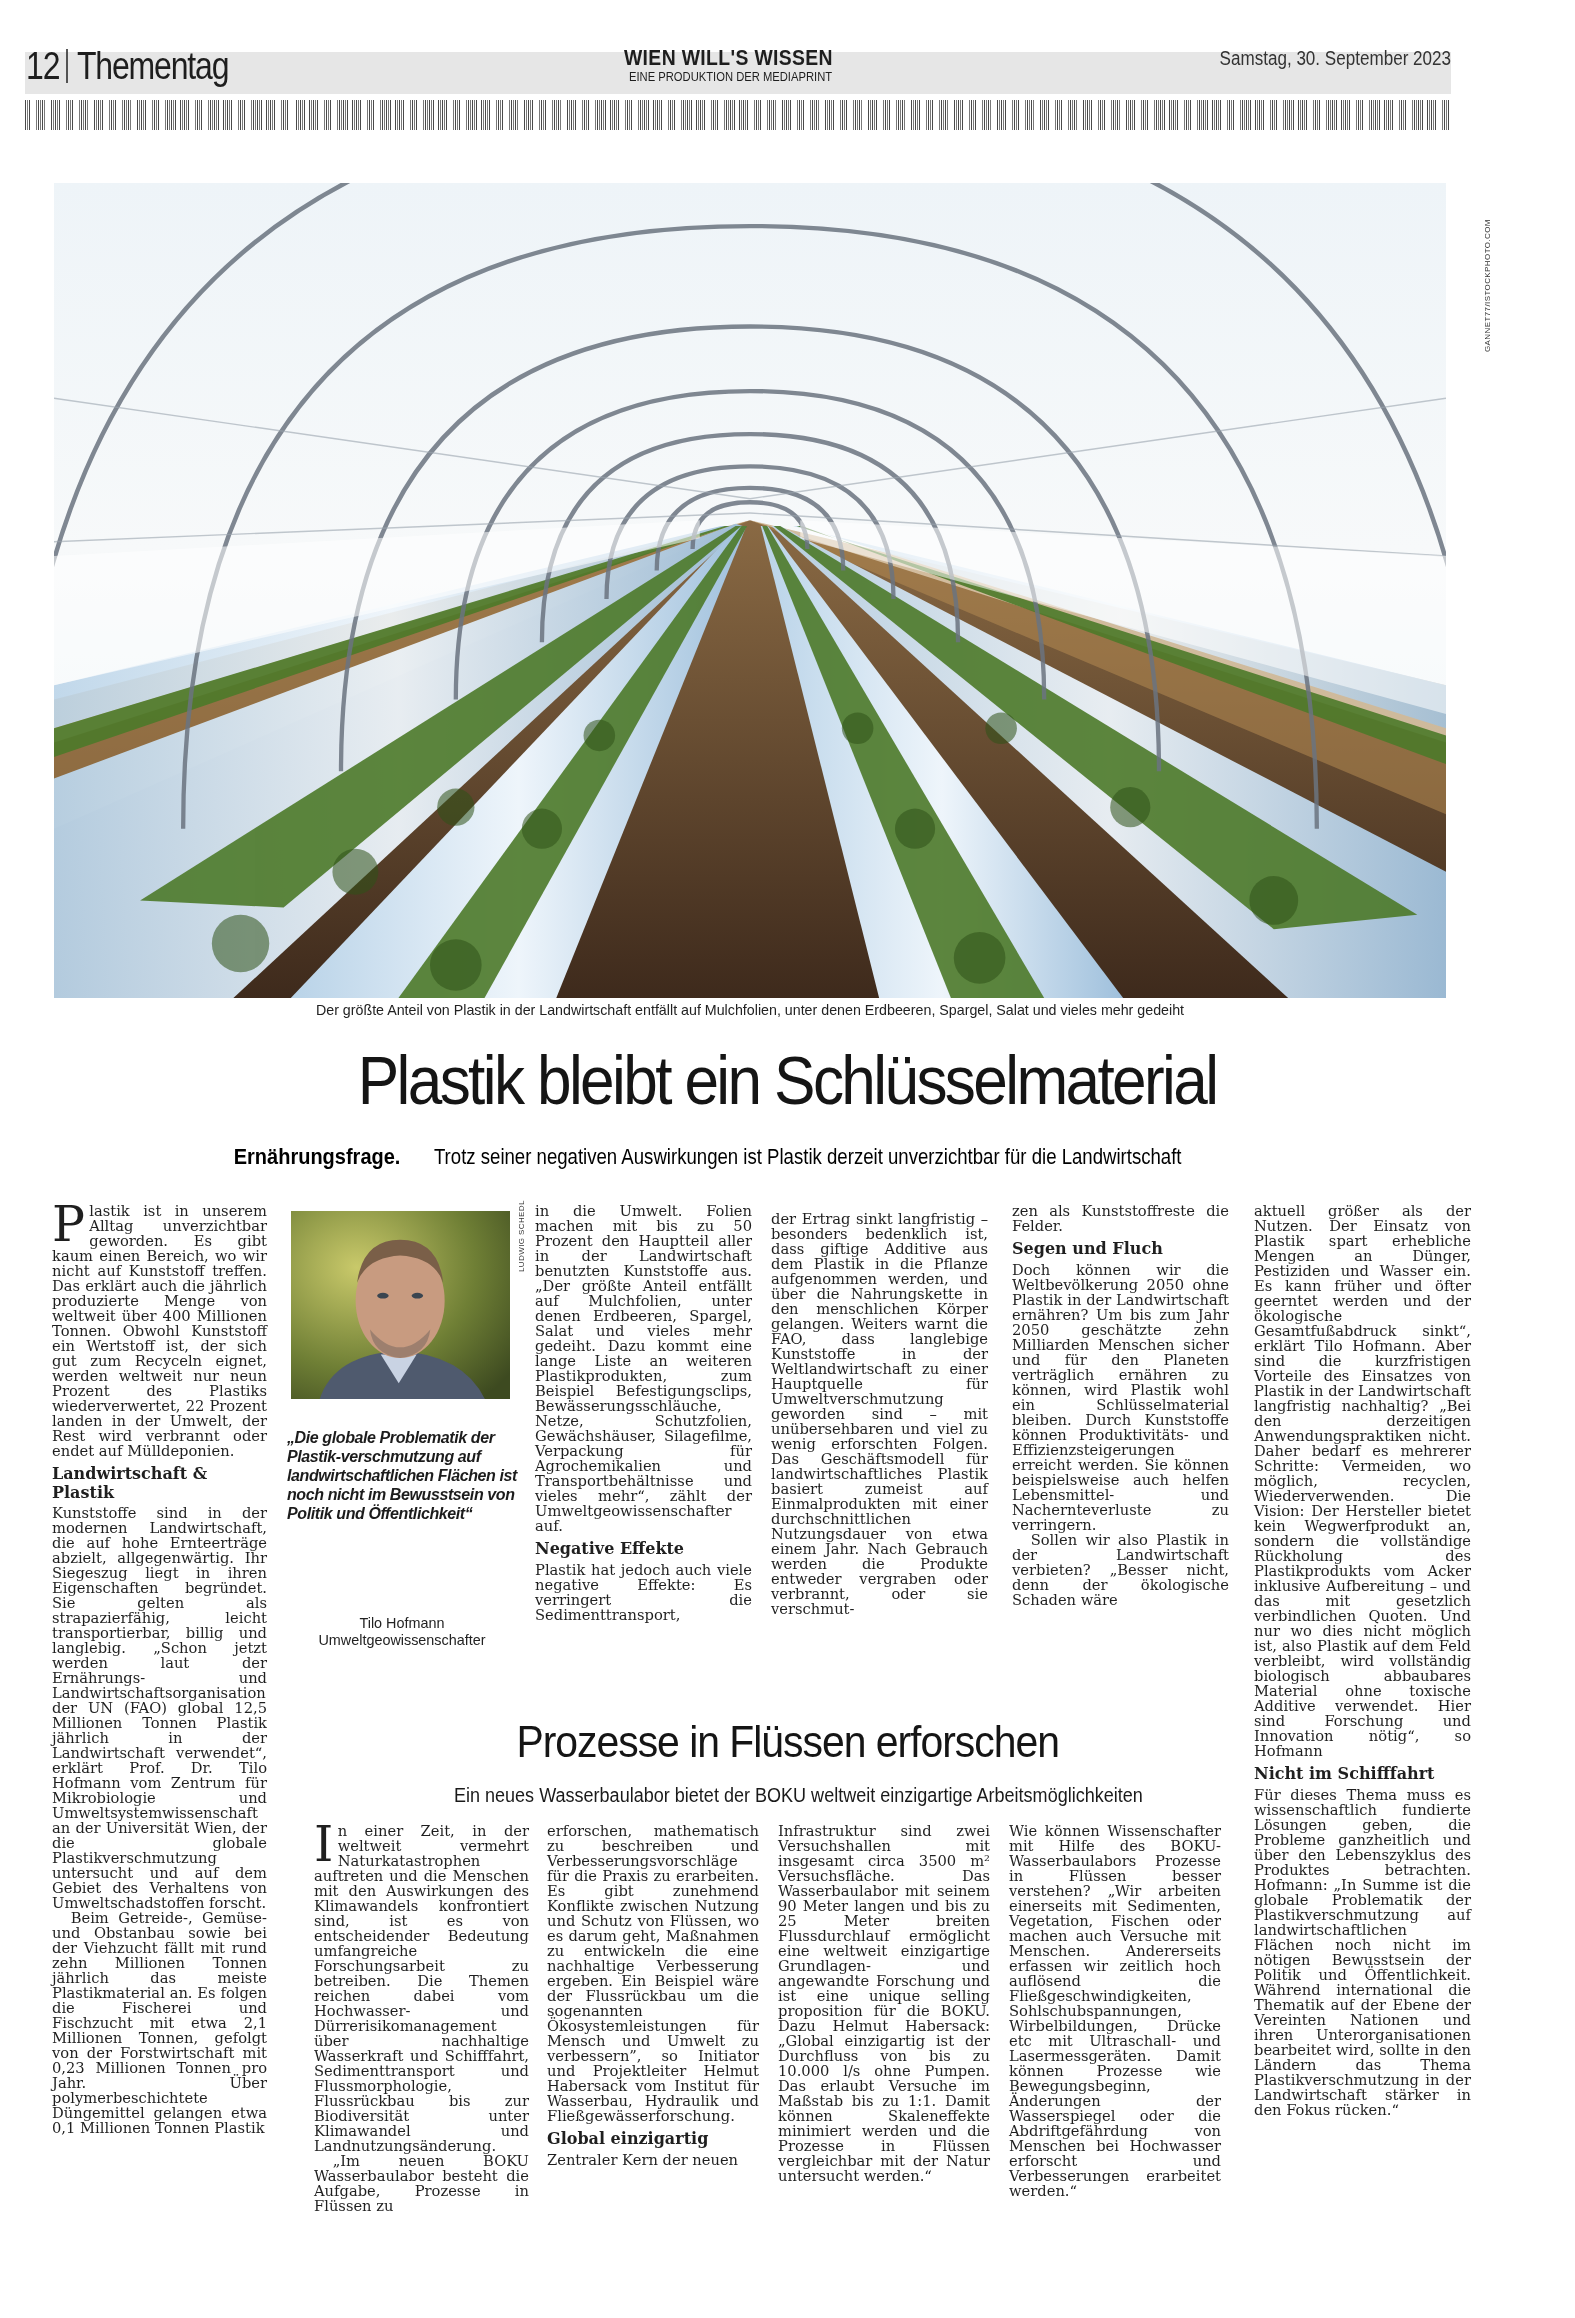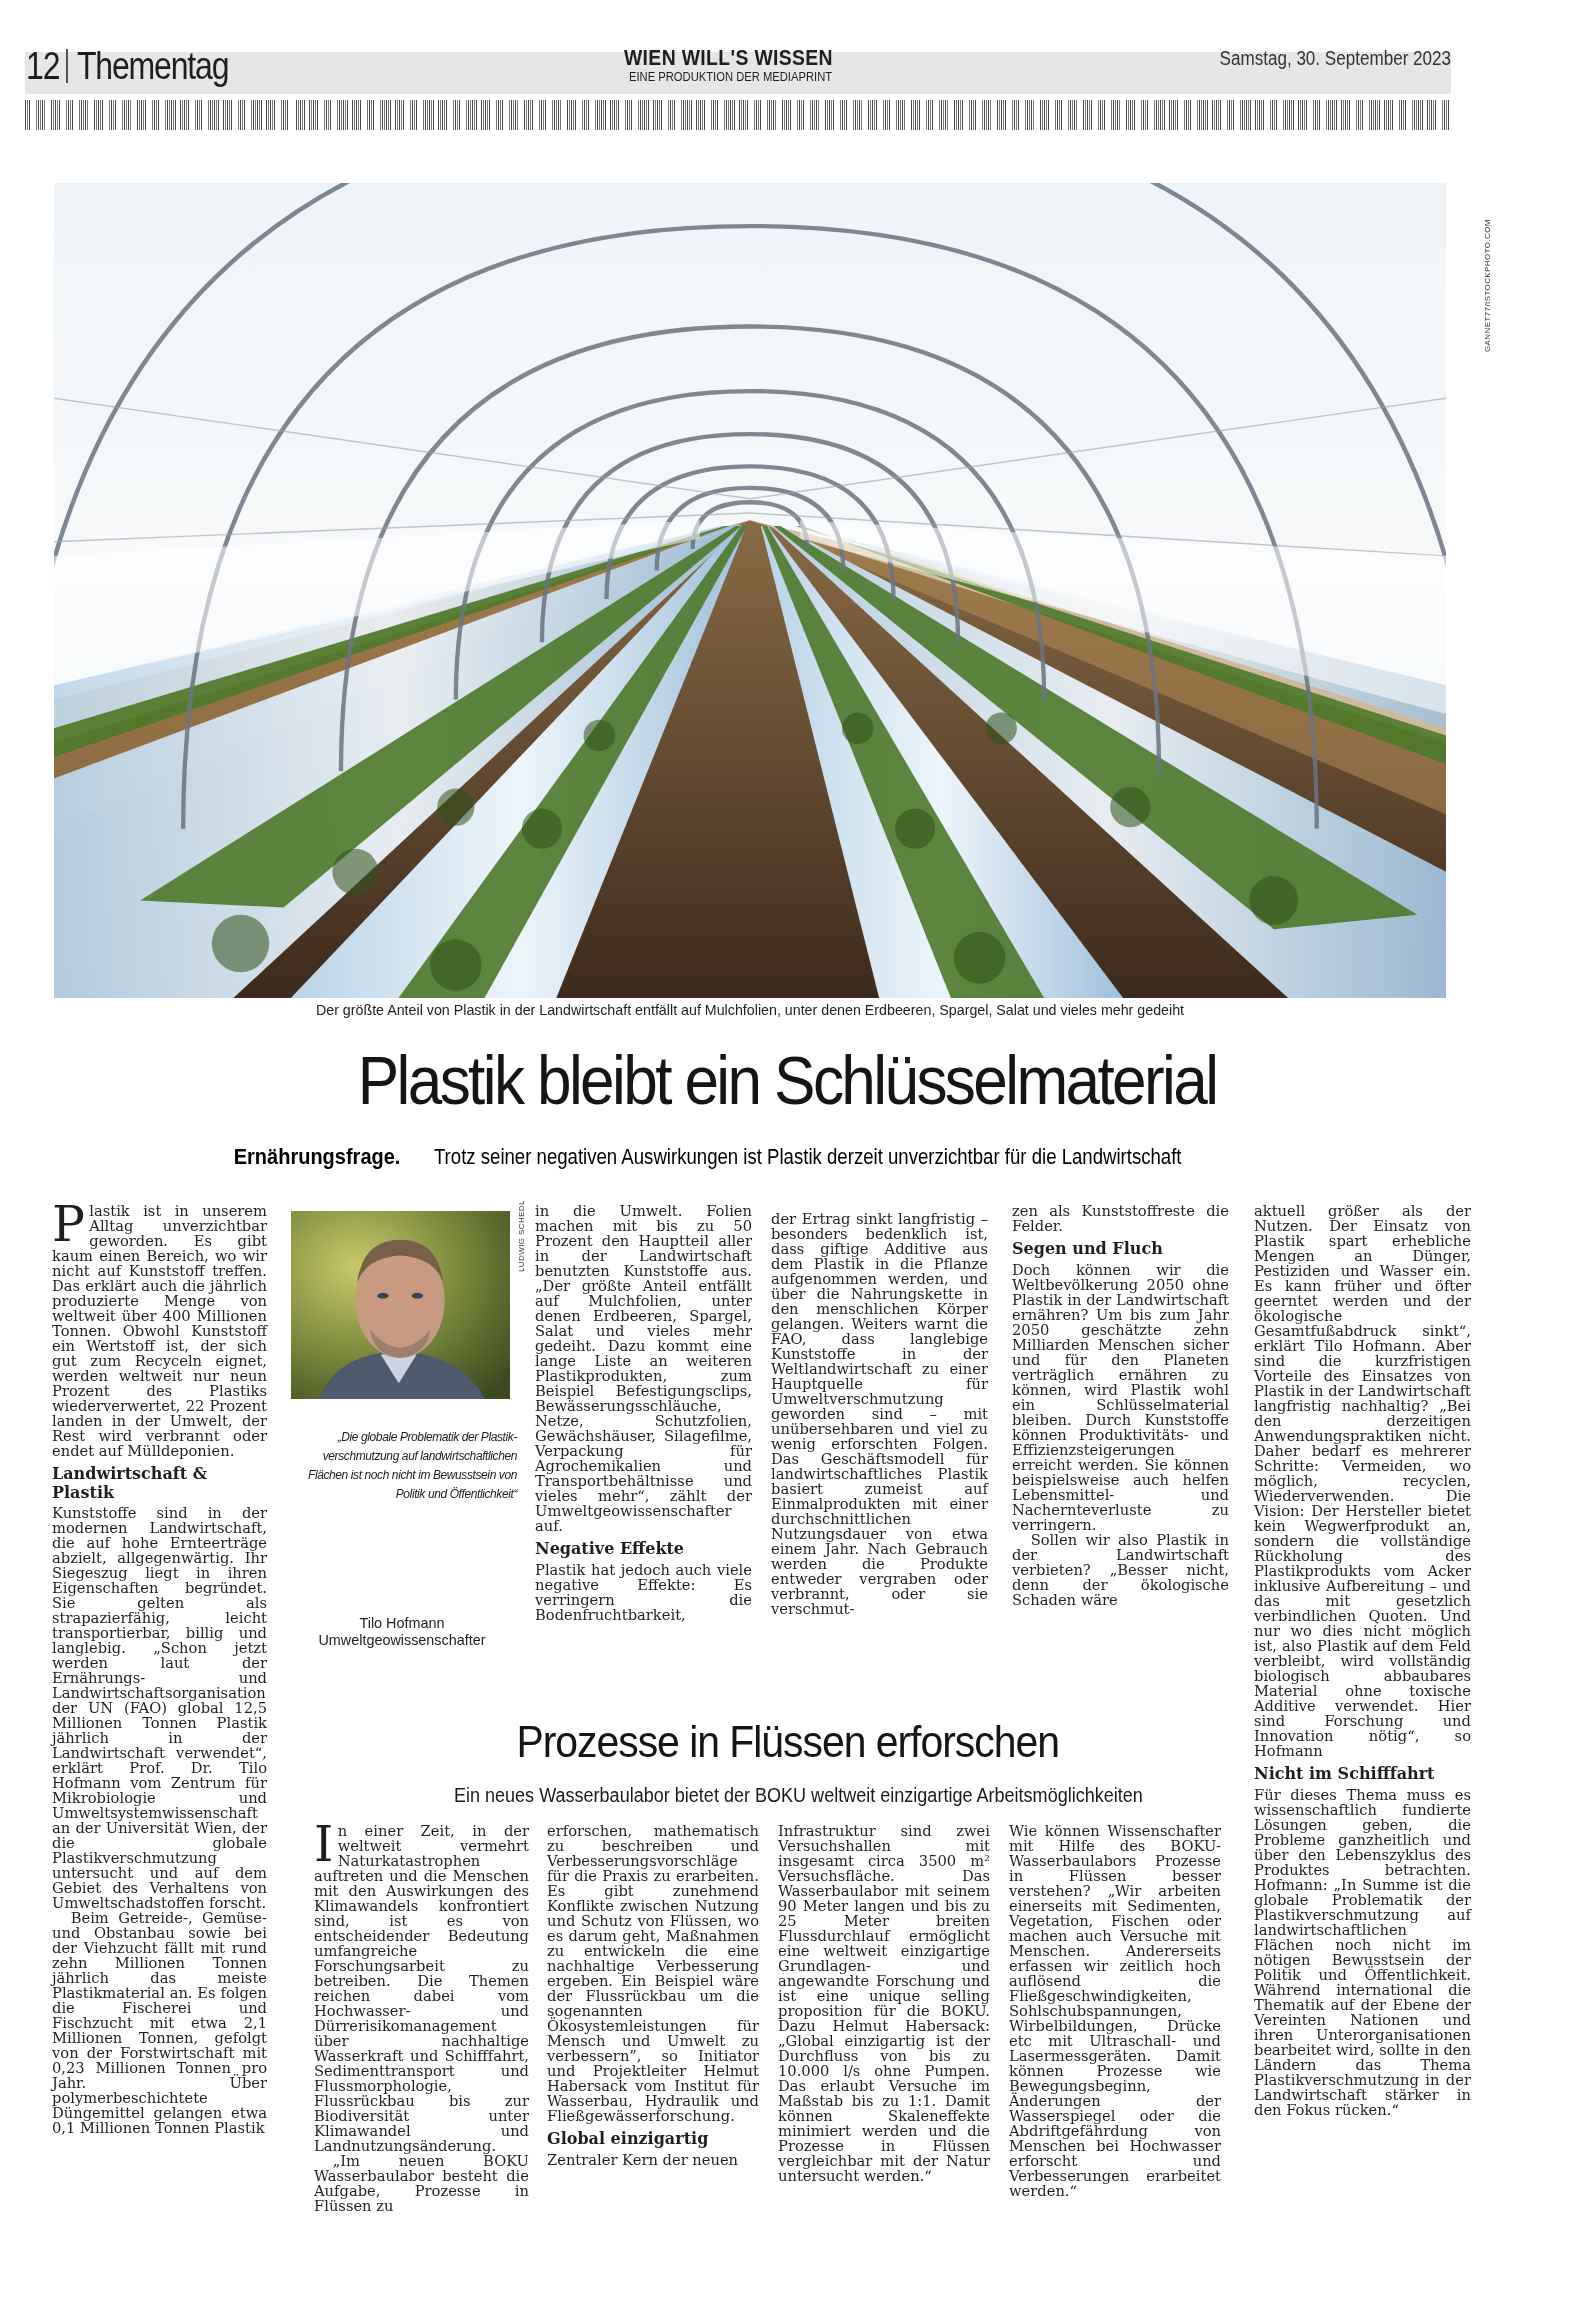--- a/index.html
+++ b/index.html
@@ -35,21 +35,21 @@
   .col { position: absolute; font-size: 14.7px; line-height: 15px; text-align: justify; hyphens: manual; color: #1f1f1f; }
   .col p { margin: 0; }
   .col p.indent { text-indent: 18.7px; }
   .col h3 { font-size: 16px; font-weight: bold; margin: 7.2px 0 2.9px; line-height: 18.7px; text-align: left; }
   .dropcap { float: left; font-size: 49px; line-height: 42px; margin: 1.4px 4.3px 0 0; font-family: "DejaVu Serif", serif; }
 
   
   .portrait { position: absolute; left: 291px; top: 1211px; width: 219px; height: 188px; overflow: hidden; background: #7d8a4a; }
   .portrait svg { width: 100%; height: 100%; display: block; }
   .portrait-credit { left: 517px; top: 1272px; }
-  .quote { position: absolute; left: 287px; top: 1428px; width: 230px; text-align: right; font-family: "Liberation Sans", sans-serif; font-style: italic; font-weight: normal; font-size: 12px; line-height: 19px; letter-spacing: -0.4px; color: #1c1c1c; }
+  .quote { position: absolute; left: 287px; top: 1428px; width: 230px; text-align: left; font-family: "Liberation Sans", sans-serif; font-style: italic; font-weight: bold; font-size: 16px; line-height: 19px; letter-spacing: -0.4px; color: #1c1c1c; }
   .quote-author { position: absolute; left: 287px; top: 1615px; width: 230px; text-align: center; font-family: "Liberation Sans", sans-serif; font-size: 14.4px; line-height: 17px; color: #222; }
 
   
   .headline2 { position: absolute; left: 0; top: 1717px; width: 1575px; text-align: center; font-family: "Liberation Sans", sans-serif; font-size: 44px; letter-spacing: -1.1px; color: #151515; }
   .headline2 span { display: inline-block; transform: scaleX(0.93); }
   .standfirst2 { position: absolute; left: 0; top: 1784px; width: 1575px; text-align: center; font-family: "Liberation Sans", sans-serif; font-size: 19.4px; color: #1a1a1a; }
   .standfirst2 span { display: inline-block; transform: scaleX(0.93); margin-left: 21.5px; }
 </style>
 </head>
 <body>
@@ -176,21 +176,21 @@
 <div class="credit-vertical portrait-credit">LUDWIG SCHEDL</div>
 <div class="quote">„Die globale Problematik der Plastik-verschmutzung auf landwirtschaftlichen Flächen ist noch nicht im Bewusstsein von Politik und Öffentlichkeit“</div>
 <div class="quote-author">
   <div>Tilo Hofmann</div>
   <div>Umweltgeowissenschafter</div>
 </div>
 
 <div class="col" style="left:535px; top:1203px; width:217px;">
   <p>in die Umwelt. Folien machen mit bis zu 50 Prozent den Hauptteil aller in der Landwirtschaft benutzten Kunststoffe aus. „Der größte Anteil entfällt auf Mulchfolien, unter denen Erdbeeren, Spargel, Salat und vieles mehr gedeiht. Dazu kommt eine lange Liste an weiteren Plastikprodukten, zum Beispiel Befestigungsclips, Bewässerungsschläuche, Netze, Schutzfolien, Gewächshäuser, Silagefilme, Verpackung für Agrochemikalien und Transportbehältnisse und vieles mehr“, zählt der Umweltgeowissenschafter auf.</p>
   <h3>Negative Effekte</h3>
-  <p>Plastik hat jedoch auch viele negative Effekte: Es verringern die Bodenfruchtbarkeit,</p>
+  <p>Plastik hat jedoch auch viele negative Effekte: Es verringert die Sedimenttransport,</p>
 </div>
 
 <div class="col" style="left:771px; top:1203px; width:217px;margin-top:8px;">
   <p>der Ertrag sinkt langfristig – besonders bedenklich ist, dass giftige Additive aus dem Plastik in die Pflanze aufgenommen werden, und über die Nahrungskette in den menschlichen Körper gelangen. Weiters warnt die FAO, dass langlebige Kunststoffe in der Weltlandwirtschaft zu einer Hauptquelle für Umweltverschmutzung geworden sind – mit unübersehbaren und viel zu wenig erforschten Folgen. Das Geschäftsmodell für landwirtschaftliches Plastik basiert zumeist auf Einmalprodukten mit einer durchschnittlichen Nutzungsdauer von etwa einem Jahr. Nach Gebrauch werden die Produkte entweder vergraben oder verbrannt, oder sie verschmut-</p>
 </div>
 
 <div class="col" style="left:1012px; top:1203px; width:217px;">
   <p>zen als Kunststoffreste die Felder.</p>
   <h3>Segen und Fluch</h3>
   <p>Doch können wir die Weltbevölkerung 2050 ohne Plastik in der Landwirtschaft ernähren? Um bis zum Jahr 2050 geschätzte zehn Milliarden Menschen sicher und für den Planeten verträglich ernähren zu können, wird Plastik wohl ein Schlüsselmaterial bleiben. Durch Kunststoffe können Produktivitäts- und Effizienzsteigerungen erreicht werden. Sie können beispielsweise auch helfen Lebensmittel- und Nachernteverluste zu verringern.</p>

